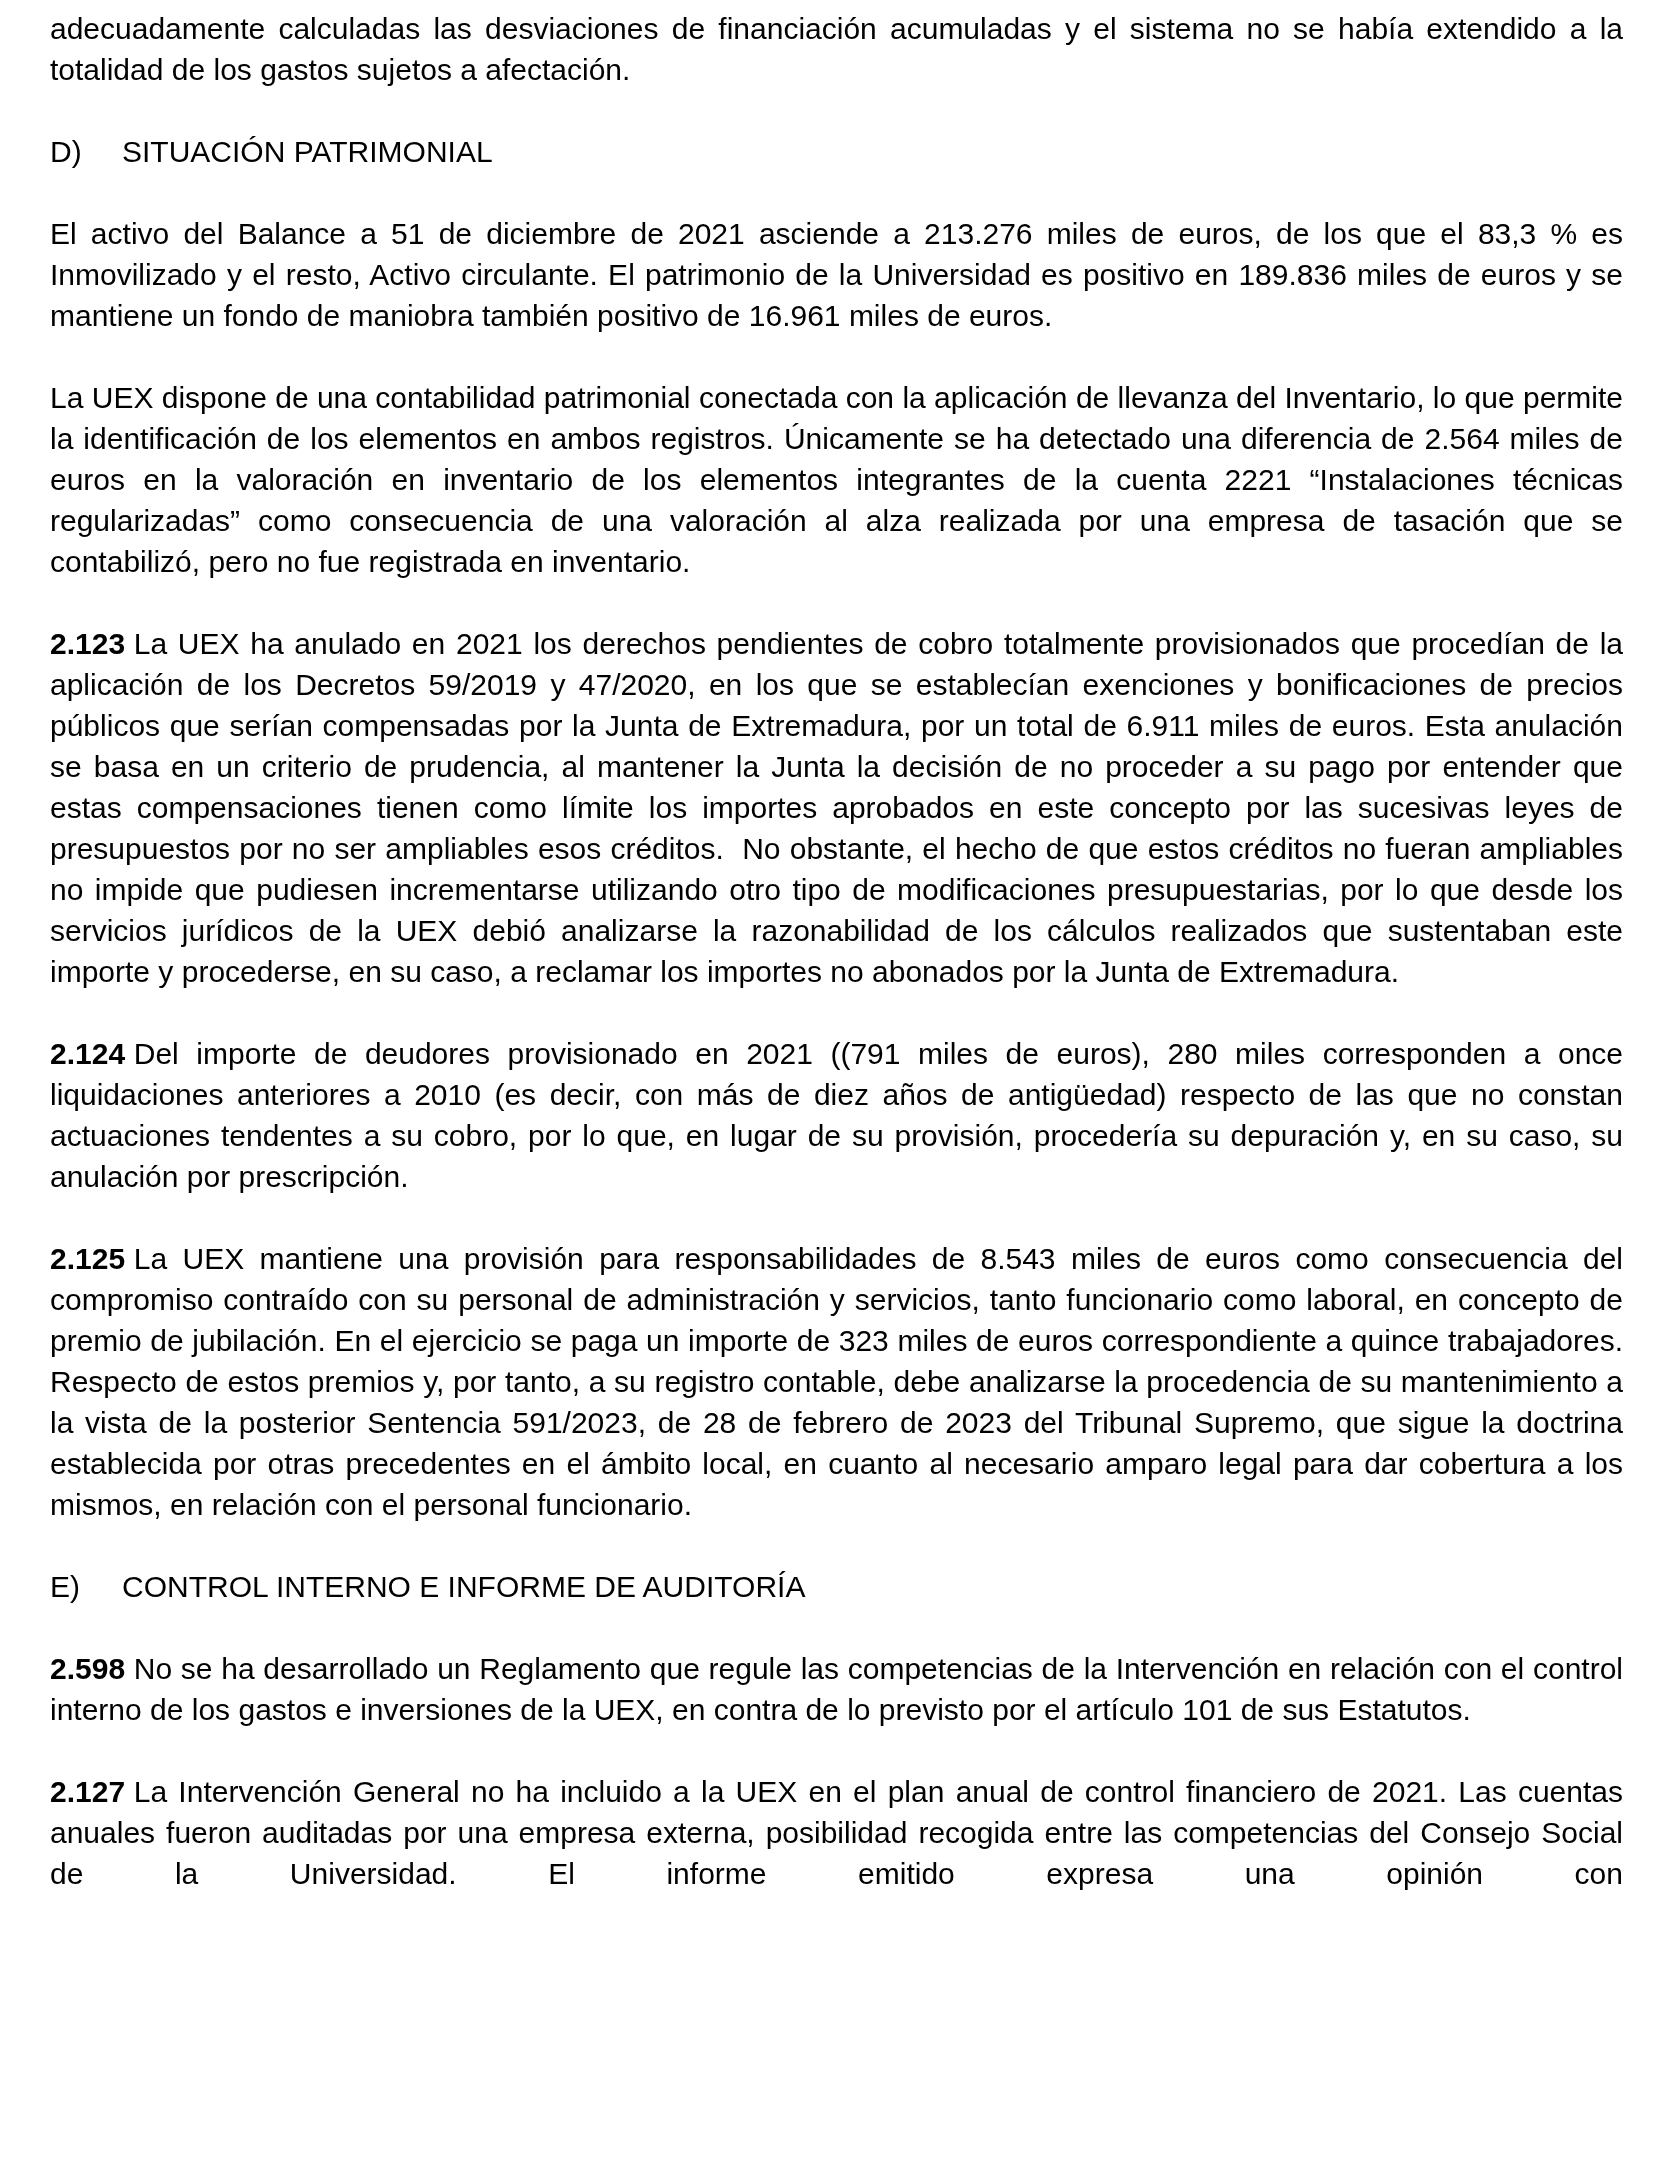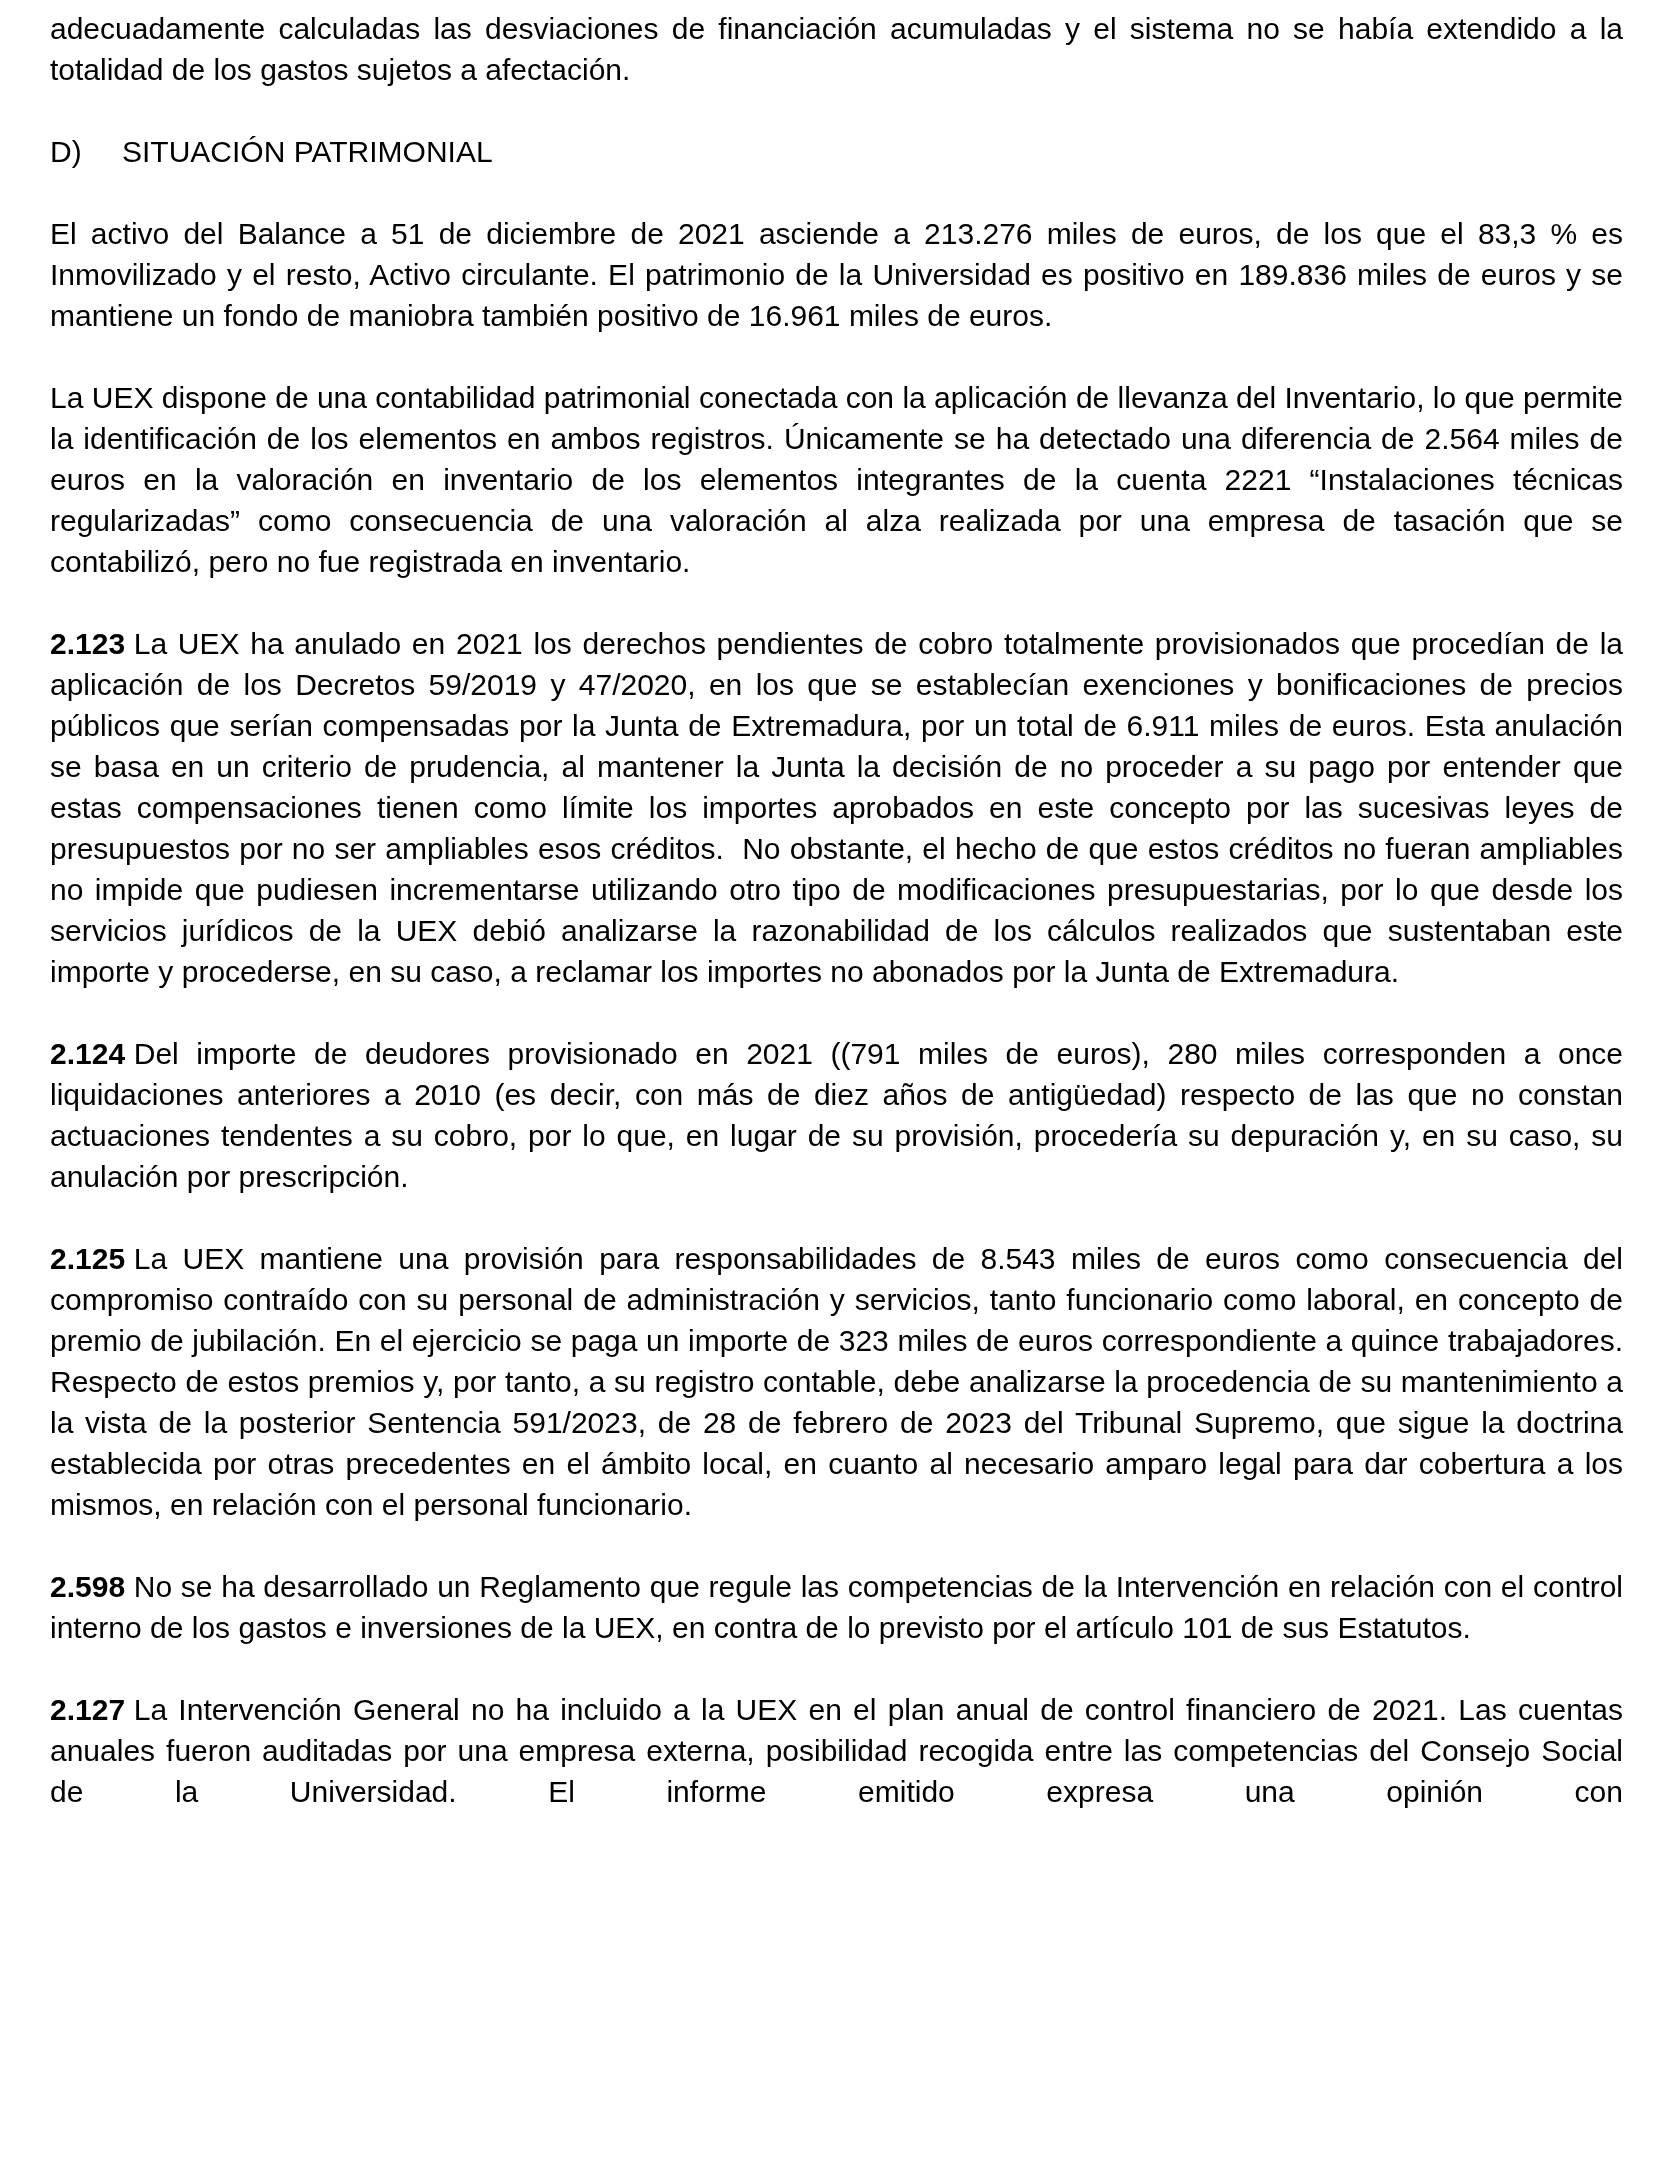--- a/index.html
+++ b/index.html
@@ -62,19 +62,20 @@
   <p class="para">El activo del Balance a 51 de diciembre de 2021 asciende a 213.276 miles de euros, de los que el 83,3 % es Inmovilizado y el resto, Activo circulante. El patrimonio de la Universidad es positivo en 189.836 miles de euros y se mantiene un fondo de maniobra también positivo de 16.961 miles de euros.</p>
 
   <p class="para">La UEX dispone de una contabilidad patrimonial conectada con la aplicación de llevanza del Inventario, lo que permite la identificación de los elementos en ambos registros. Únicamente se ha detectado una diferencia de 2.564 miles de euros en la valoración en inventario de los elementos integrantes de la cuenta 2221 “Instalaciones técnicas regularizadas” como consecuencia de una valoración al alza realizada por una empresa de tasación que se contabilizó, pero no fue registrada en inventario.</p>
 
   <p class="para"><b class="num">2.123</b><span>La UEX ha anulado en 2021 los derechos pendientes de cobro totalmente provisionados que procedían de la aplicación de los Decretos 59/2019 y 47/2020, en los que se establecían exenciones y bonificaciones de precios públicos que serían compensadas por la Junta de Extremadura, por un total de 6.911 miles de euros. Esta anulación se basa en un criterio de prudencia, al mantener la Junta la decisión de no proceder a su pago por entender que estas compensaciones tienen como límite los importes aprobados en este concepto por las sucesivas leyes de presupuestos por no ser ampliables esos créditos.&nbsp; No obstante, el hecho de que estos créditos no fueran ampliables no impide que pudiesen incrementarse utilizando otro tipo de modificaciones presupuestarias, por lo que desde los servicios jurídicos de la UEX debió analizarse la razonabilidad de los cálculos realizados que sustentaban este importe y procederse, en su caso, a reclamar los importes no abonados por la Junta de Extremadura.</span></p>
 
   <p class="para"><b class="num">2.124</b><span>Del importe de deudores provisionado en 2021 ((791 miles de euros), 280 miles corresponden a once liquidaciones anteriores a 2010 (es decir, con más de diez años de antigüedad) respecto de las que no constan actuaciones tendentes a su cobro, por lo que, en lugar de su provisión, procedería su depuración y, en su caso, su anulación por prescripción.</span></p>
 
   <p class="para"><b class="num">2.125</b><span>La UEX mantiene una provisión para responsabilidades de 8.543 miles de euros como consecuencia del compromiso contraído con su personal de administración y servicios, tanto funcionario como laboral, en concepto de premio de jubilación. En el ejercicio se paga un importe de 323 miles de euros correspondiente a quince trabajadores. Respecto de estos premios y, por tanto, a su registro contable, debe analizarse la procedencia de su mantenimiento a la vista de la posterior Sentencia 591/2023, de 28 de febrero de 2023 del Tribunal Supremo, que sigue la doctrina establecida por otras precedentes en el ámbito local, en cuanto al necesario amparo legal para dar cobertura a los mismos, en relación con el personal funcionario.</span></p>
 
+  <p class="heading"><span class="h-label">E)</span><span class="h-title">CONTROL INTERNO E INFORME DE AUDITORÍA</span></p>
 
   <p class="para"><b class="num">2.598</b><span>No se ha desarrollado un Reglamento que regule las competencias de la Intervención en relación con el control interno de los gastos e inversiones de la UEX, en contra de lo previsto por el artículo 101 de sus Estatutos.</span></p>
 
   <p class="para justify-last"><b class="num">2.127</b><span>La Intervención General no ha incluido a la UEX en el plan anual de control financiero de 2021. Las cuentas anuales fueron auditadas por una empresa externa, posibilidad recogida entre las competencias del Consejo Social de la Universidad. El informe emitido expresa una opinión con</span></p>
 
 </div>
 
 
 </body></html>

